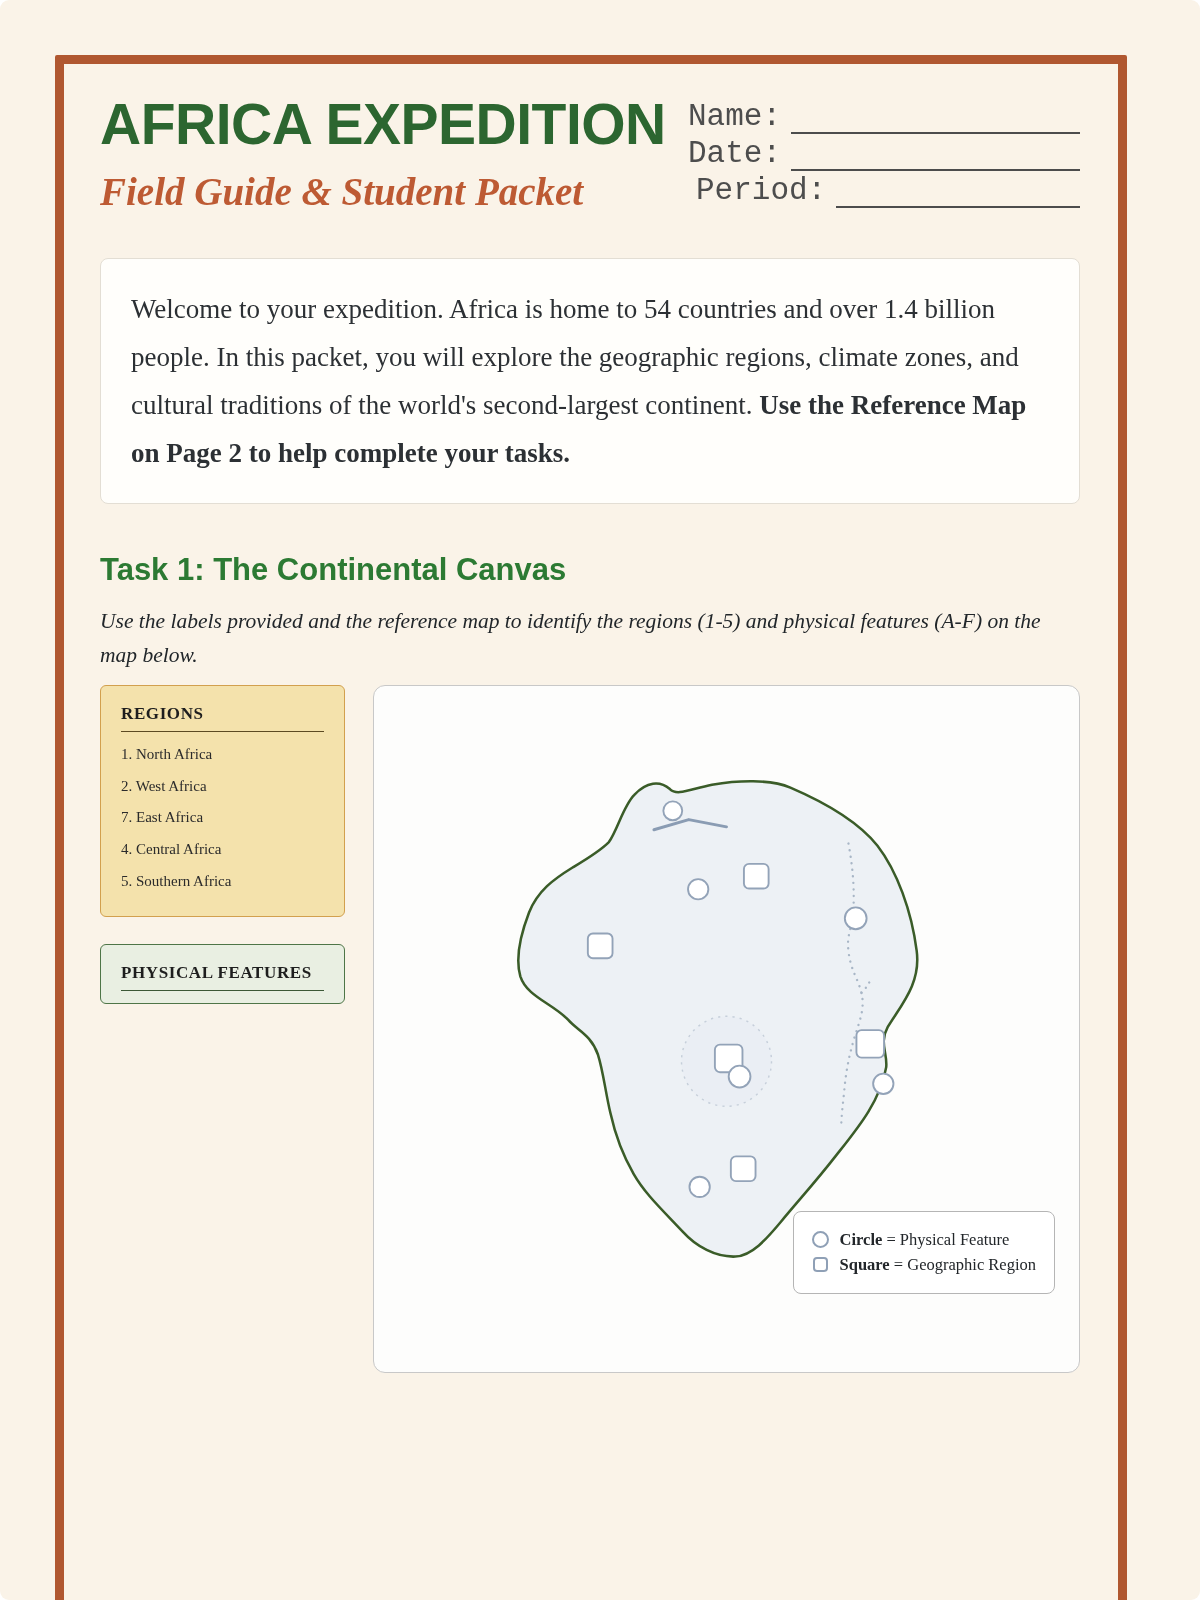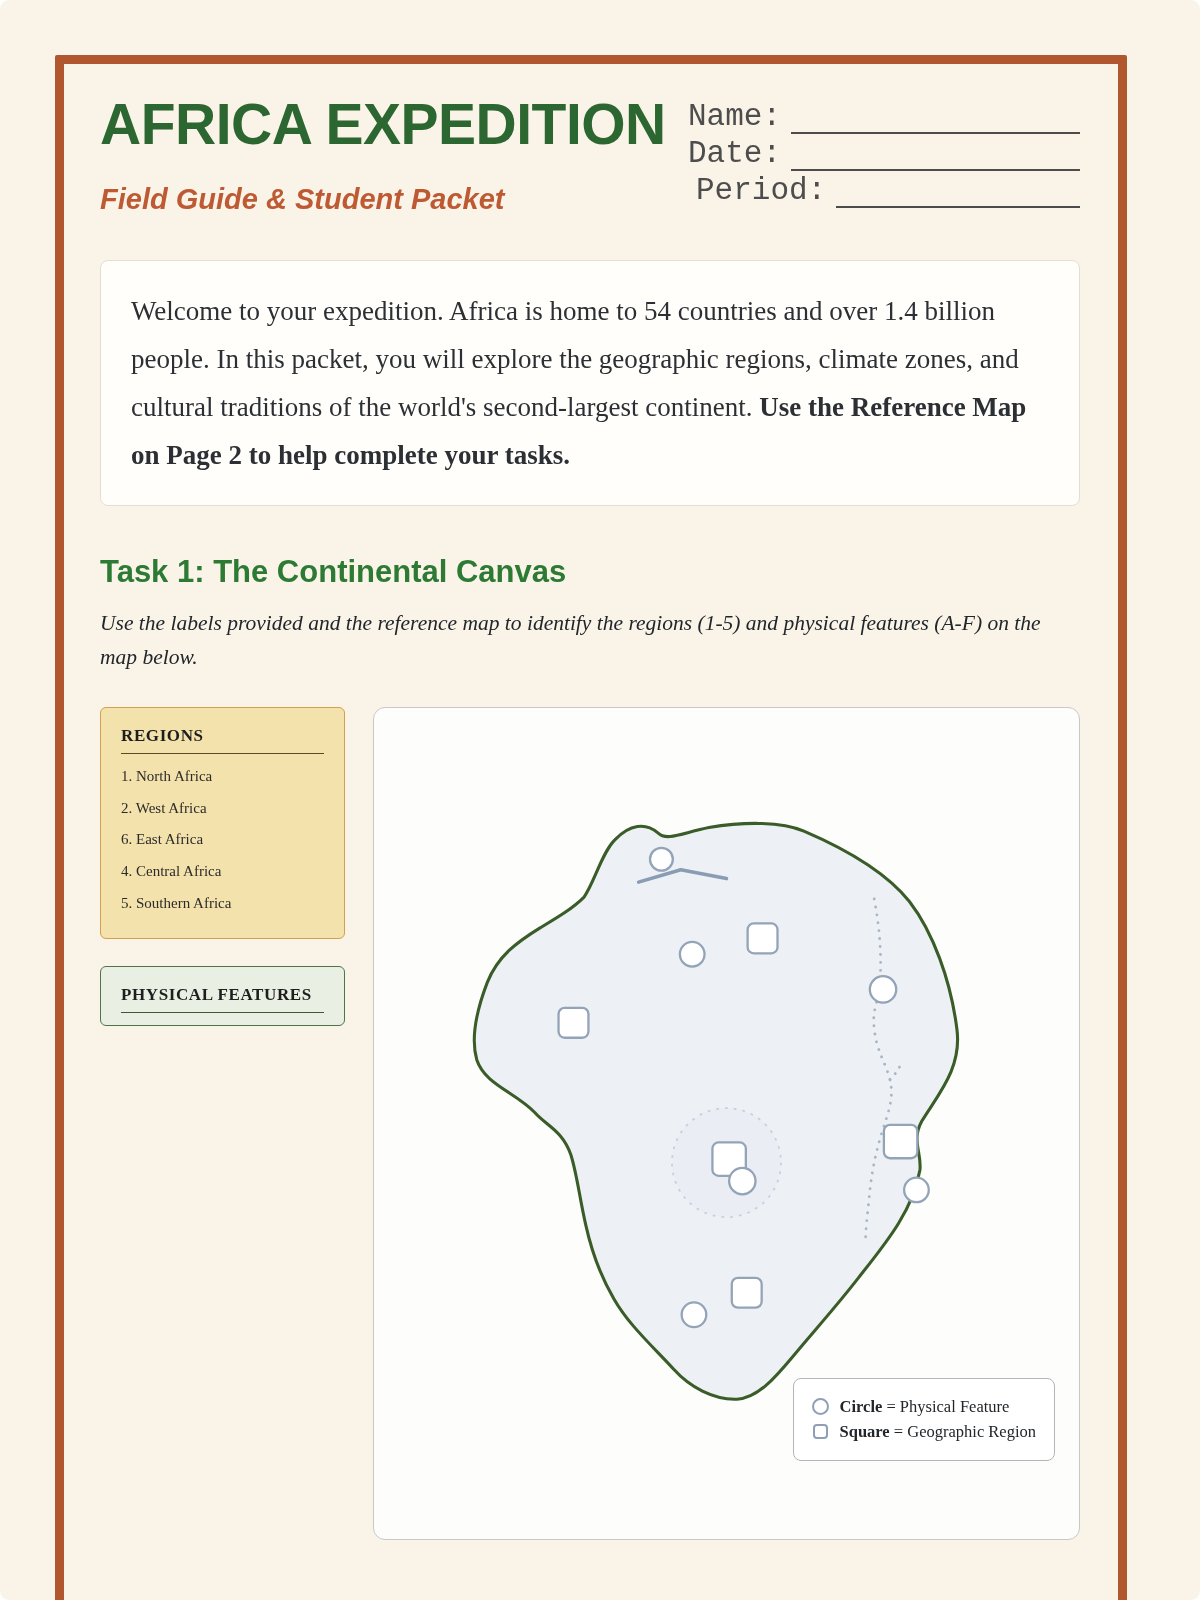--- a/index.html
+++ b/index.html
@@ -35,26 +35,26 @@
   .doc-title {
     font-family: "Liberation Sans", sans-serif;
     font-size: 57px;
     font-weight: 800;
     letter-spacing: -0.5px;
     color: #2c6630;
     line-height: 1.05;
     white-space: nowrap;
   }
   .doc-subtitle {
-    font-family: Liberation Sans, sans-serif;
+    font-family: Liberation Serif, serif;
     font-style: italic;
     font-weight: 700;
-    font-size: 29px;
+    font-size: 39px;
     color: #bd5a33;
-    margin-top: 28px;
+    margin-top: 14px;
   }
   .fields { width: 392px; padding-top: 2px; font-family: "Liberation Sans", sans-serif; }
   .field-row { display: flex; align-items: flex-end; height: 37px; }
   .field-label { font-size: 31px; color: #4d4d4d; font-family: Liberation Mono, monospace; }
   .field-line { flex: 1; border-bottom: 2px solid #4c4c4c; margin-left: 10px; height: 26px; }
 
   
   .intro-box {
     margin-top: 44px;
     background: #fffefb;
@@ -76,21 +76,21 @@
     color: #2c7a33;
   }
   .task-instructions {
     margin-top: 16px;
     font-size: 21.5px;
     font-style: italic;
     line-height: 1.6;
     color: #21262a;
   }
 
-  .columns { display: flex; gap: 28px; margin-top: 32px; }
+  .columns { display: flex; gap: 28px; margin-top: 12px; }
   .left-col { width: 245px; flex: none; }
 
   .label-box { border-radius: 6px; padding: 18px 20px 12px; }
   .regions-box { background: #f4e2ac; border: 1.5px solid #d2a04e; }
   .features-box { background: #e9efe2; border: 1.5px solid #4e7547; margin-top: 27px; }
   .box-title {
     font-size: 17px;
     font-weight: 700;
     letter-spacing: 0.6px;
     color: #1e1e1e;
@@ -98,21 +98,21 @@
     border-bottom: 1.6px solid #5c4a22;
   }
   .features-box .box-title { border-bottom-color: #3c5836; }
   .box-items { margin-top: 4px; }
   .box-item { font-size: 15px; color: #2b2b2b; margin: 13px 0; line-height: 1.25; }
 
   
   .map-panel {
     flex: 1;
     position: relative;
-    height: 833px;
+    height: 688px;
     background: #fdfdfc;
     border: 1.5px solid #c8c8c8;
     border-radius: 12px;
     overflow: hidden;
   }
   .map-svg { position: absolute; left: 0; top: 0; width: 100%; height: 100%; }
 
   .map-legend {
     position: absolute;
     right: 24px; bottom: 78px;
@@ -172,21 +172,21 @@
     <div class="task-instructions">Use the labels provided and the reference map to identify the regions (1-5) and physical features (A-F) on the map below.</div>
 
     <div class="columns">
 
       <div class="left-col">
         <div class="label-box regions-box">
           <div class="box-title">REGIONS</div>
           <div class="box-items">
               <div class="box-item">1. North Africa</div>
               <div class="box-item">2. West Africa</div>
-              <div class="box-item">6. East Africa</div>
+              <div class="box-item">7. East Africa</div>
               <div class="box-item">4. Central Africa</div>
               <div class="box-item">5. Southern Africa</div>
             </div>
         </div>
         <div class="label-box features-box">
           <div class="box-title">PHYSICAL FEATURES</div>
         </div>
       </div>
 
       <div class="map-panel">

